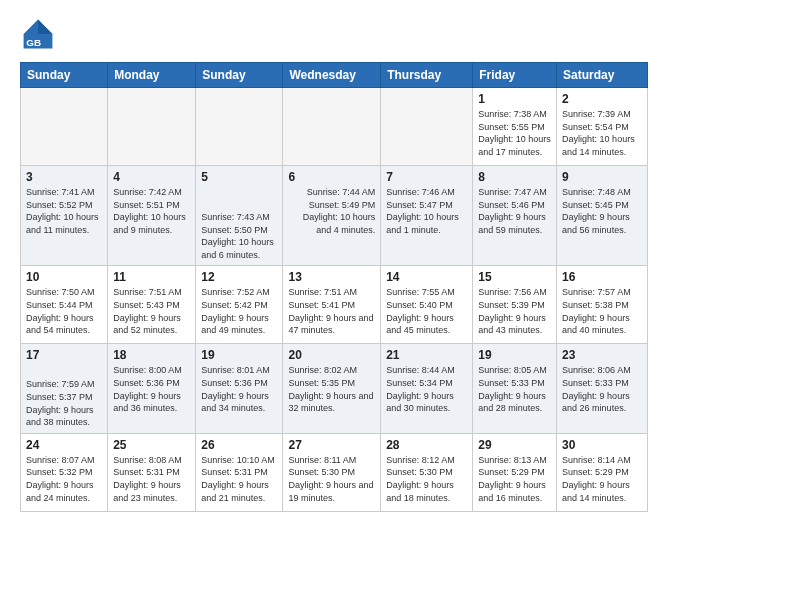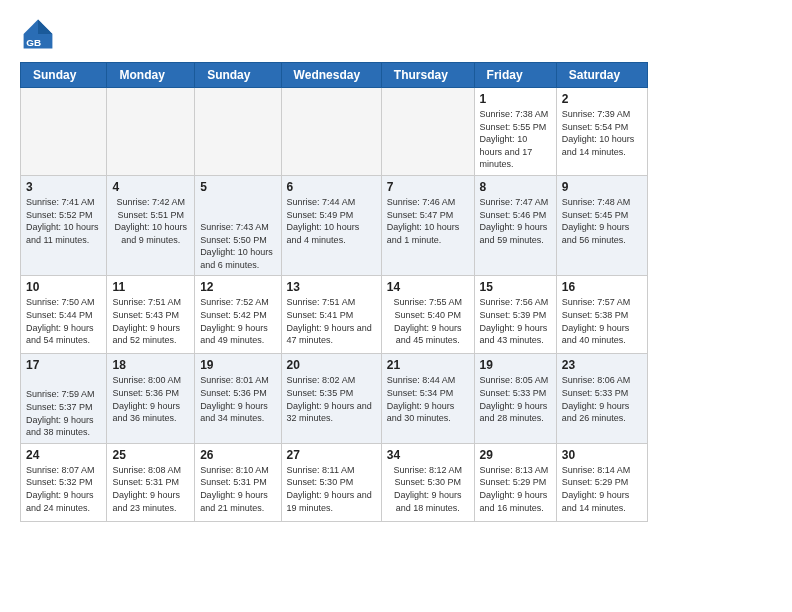--- a/index.html
+++ b/index.html
@@ -50,21 +50,21 @@
     }
     .calendar {
       width: 100%;
       border-collapse: collapse;
     }
     .calendar th {
       background: #2a6db5;
       color: #fff;
       font-size: 12px;
       font-weight: bold;
-      padding: 5px 12px;
+      padding: 5px 6px;
       border: 1px solid #1a5a9a;
       text-align: left;
     }
     .calendar td {
       vertical-align: top;
       border: 1px solid #ccc;
       padding: 4px 5px;
       font-size: 9.5px;
       color: #222;
       width: 113px;
@@ -148,33 +148,33 @@
         </tr>
         <tr>
           <td>
             <span class="day-number">3</span>
             <div class="day-info" style="white-space: pre-line;">Sunrise: 7:41 AM
 Sunset: 5:52 PM
 Daylight: 10 hours and 11 minutes.</div>
           </td>
           <td>
             <span class="day-number">4</span>
-            <div class="day-info" style="white-space: pre-line; text-align: center;">Sunrise: 7:42 AM
+            <div class="day-info" style="white-space: pre-line;">Sunrise: 7:42 AM
 Sunset: 5:51 PM
 Daylight: 10 hours and 9 minutes.</div>
           </td>
           <td>
             <span class="day-number">5</span>
             <div class="day-info" style="white-space: pre-line; margin-top: 27px;">Sunrise: 7:43 AM
 Sunset: 5:50 PM
 Daylight: 10 hours and 6 minutes.</div>
           </td>
           <td>
             <span class="day-number">6</span>
-            <div class="day-info" style="white-space: pre-line;">Sunrise: 7:44 AM
+            <div class="day-info" style="white-space: pre-line; text-align: right;">Sunrise: 7:44 AM
 Sunset: 5:49 PM
 Daylight: 10 hours and 4 minutes.</div>
           </td>
           <td>
             <span class="day-number">7</span>
             <div class="day-info" style="white-space: pre-line;">Sunrise: 7:46 AM
 Sunset: 5:47 PM
 Daylight: 10 hours and 1 minute.</div>
           </td>
           <td>
@@ -210,21 +210,21 @@
 Daylight: 9 hours and 49 minutes.</div>
           </td>
           <td>
             <span class="day-number">13</span>
             <div class="day-info" style="white-space: pre-line;">Sunrise: 7:51 AM
 Sunset: 5:41 PM
 Daylight: 9 hours and 47 minutes.</div>
           </td>
           <td>
             <span class="day-number">14</span>
-            <div class="day-info" style="white-space: pre-line; text-align: center;">Sunrise: 7:55 AM
+            <div class="day-info" style="white-space: pre-line;">Sunrise: 7:55 AM
 Sunset: 5:40 PM
 Daylight: 9 hours and 45 minutes.</div>
           </td>
           <td>
             <span class="day-number">15</span>
             <div class="day-info" style="white-space: pre-line;">Sunrise: 7:56 AM
 Sunset: 5:39 PM
 Daylight: 9 hours and 43 minutes.</div>
           </td>
           <td>
@@ -286,33 +286,33 @@
 Daylight: 9 hours and 24 minutes.</div>
           </td>
           <td>
             <span class="day-number">25</span>
             <div class="day-info" style="white-space: pre-line;">Sunrise: 8:08 AM
 Sunset: 5:31 PM
 Daylight: 9 hours and 23 minutes.</div>
           </td>
           <td>
             <span class="day-number">26</span>
-            <div class="day-info" style="white-space: pre-line;">Sunrise: 8:10 AM
+            <div class="day-info" style="white-space: pre-line;">Sunrise: 10:10 AM
 Sunset: 5:31 PM
 Daylight: 9 hours and 21 minutes.</div>
           </td>
           <td>
             <span class="day-number">27</span>
             <div class="day-info" style="white-space: pre-line;">Sunrise: 8:11 AM
 Sunset: 5:30 PM
 Daylight: 9 hours and 19 minutes.</div>
           </td>
           <td>
-            <span class="day-number">34</span>
-            <div class="day-info" style="white-space: pre-line; text-align: center;">Sunrise: 8:12 AM
+            <span class="day-number">28</span>
+            <div class="day-info" style="white-space: pre-line;">Sunrise: 8:12 AM
 Sunset: 5:30 PM
 Daylight: 9 hours and 18 minutes.</div>
           </td>
           <td>
             <span class="day-number">29</span>
             <div class="day-info" style="white-space: pre-line;">Sunrise: 8:13 AM
 Sunset: 5:29 PM
 Daylight: 9 hours and 16 minutes.</div>
           </td>
           <td>

